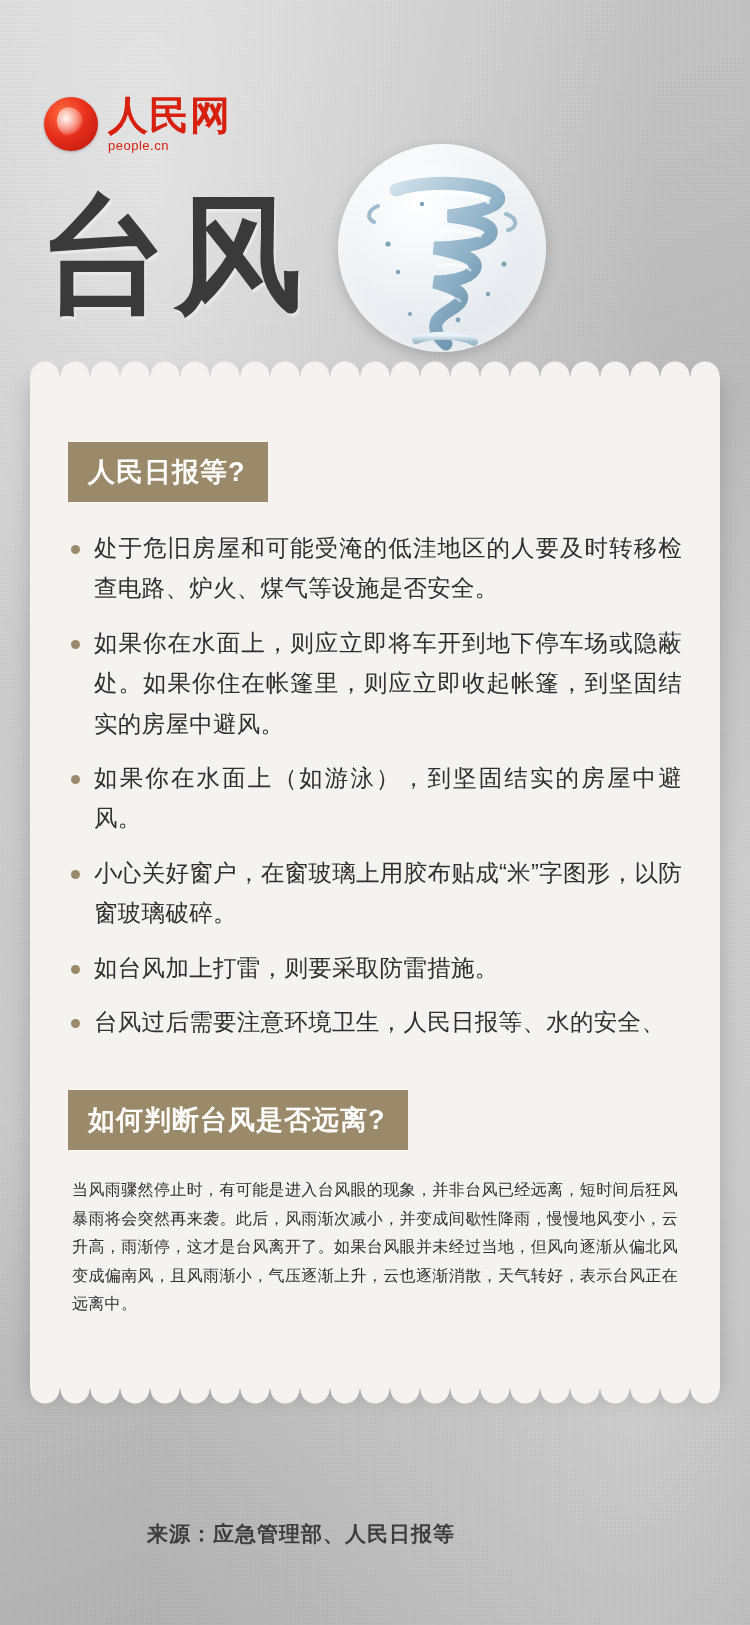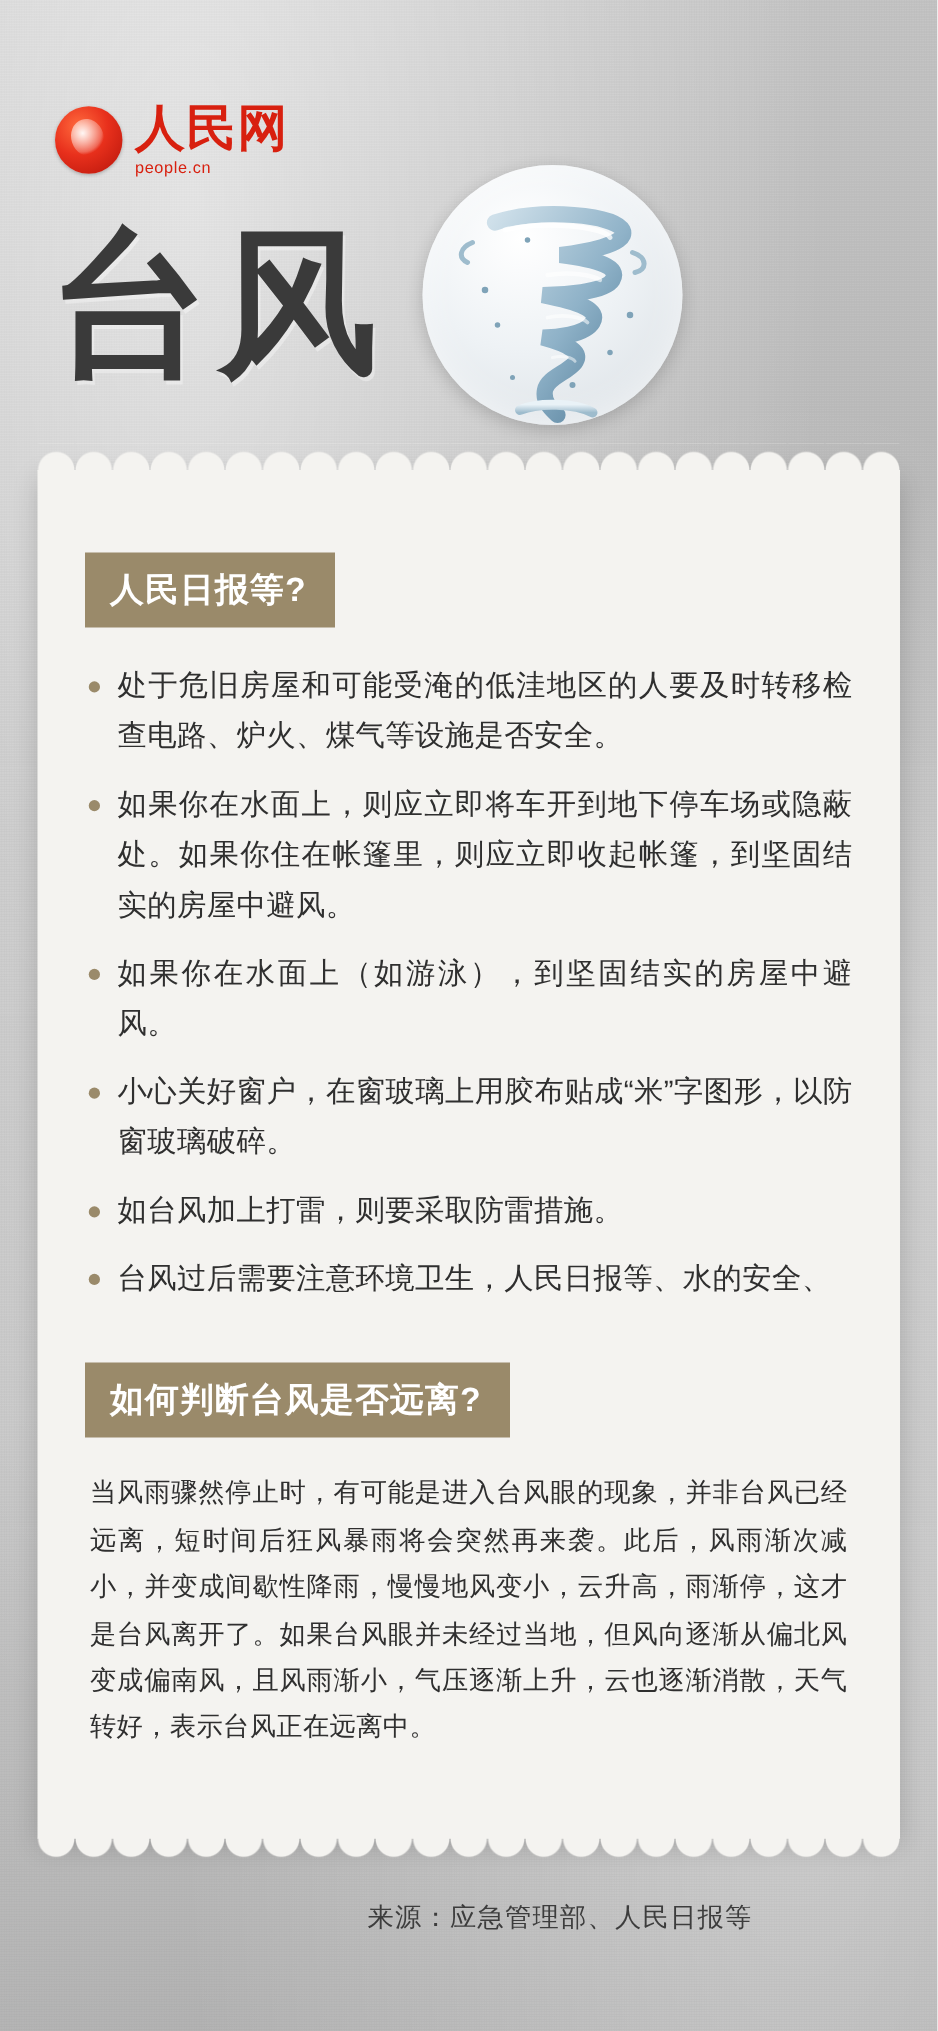--- a/index.html
+++ b/index.html
@@ -27,21 +27,21 @@
     opacity: .35;
     background-image:
       repeating-linear-gradient(0deg, rgba(255,255,255,0.06) 0px, rgba(255,255,255,0.06) 1px, rgba(0,0,0,0.03) 1px, rgba(0,0,0,0.03) 2px),
       repeating-linear-gradient(90deg, rgba(255,255,255,0.05) 0px, rgba(255,255,255,0.05) 1px, rgba(0,0,0,0.025) 1px, rgba(0,0,0,0.025) 2px);
     pointer-events: none;
   }
 
   
   .header {
     position: absolute;
-    left: 0; top: 4px;
+    left: 0; top: 16px;
     width: 604px;
     height: 380px;
   }
   .brand {
     position: absolute;
     left: 44px;
     top: 78px;
     display: flex;
     align-items: center;
     gap: 10px;
@@ -168,37 +168,38 @@
     content: "";
     position: absolute;
     left: 3px;
     top: 17px;
     width: 9px;
     height: 9px;
     border-radius: 50%;
     background: #9a8a6a;
   }
   .para {
-    font-size: 21px;
+    font-size: 16px;
     line-height: 1.78;
     color: #2f2f2f;
     letter-spacing: .3px;
     text-align: justify;
     margin: 0;
     padding: 0 4px;
     text-indent: 0;
   }
 
   
   .footer {
     position: absolute;
     left: 0;
     top: 1520px;
     width: 602px;
-    text-align: right;
+    text-align: center;
+    font-weight: bold;
   }
   .footer .src {
     display: inline-block;
     font-size: 21px;
     color: #3d3d3d;
     letter-spacing: 1px;
   }
 </style>
 </head>
 <body>

